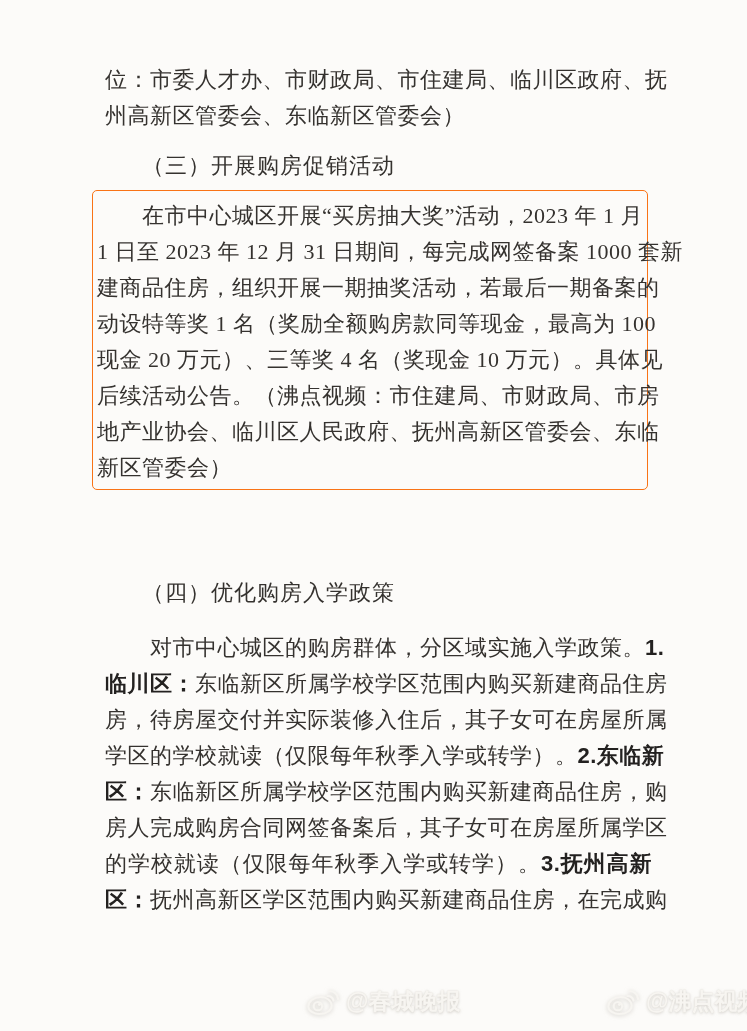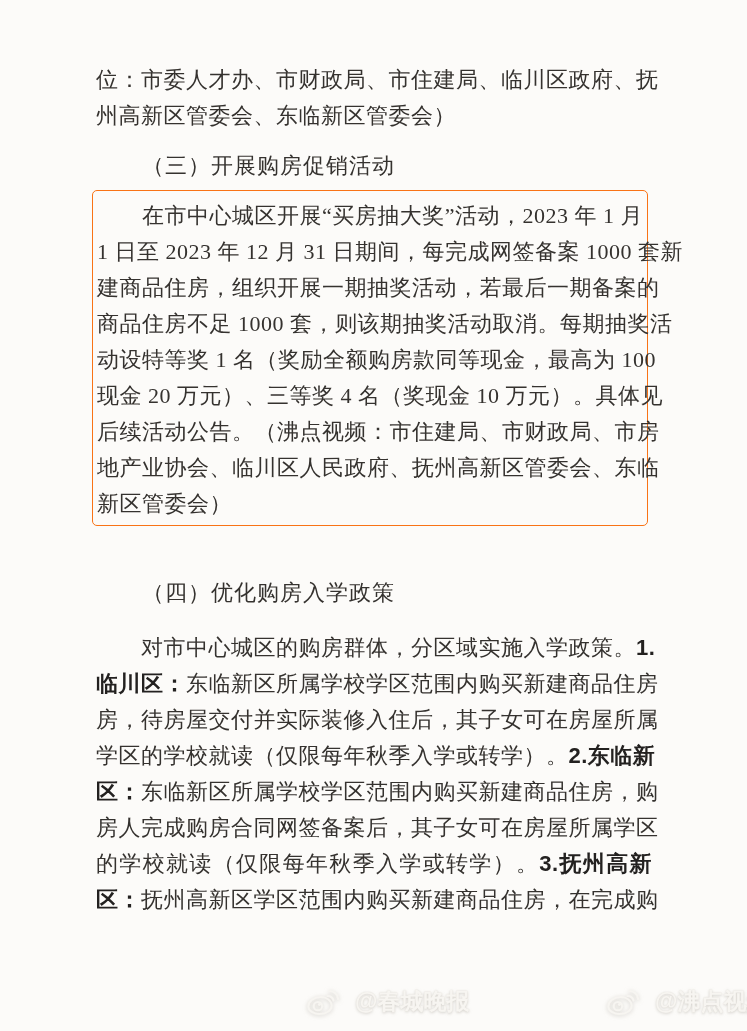--- a/index.html
+++ b/index.html
@@ -15,20 +15,21 @@
     position:absolute;
     left:96px;width:556px;
     font-size:22px;
   }
   .block .line{
     height:36px;line-height:36px;
     text-align:justify;
     text-align-last:justify;
     white-space:nowrap;
     letter-spacing:0.5px;
+    margin-left:9px;
   }
   .block .line:last-child{text-align-last:left;}
   .block .line.indent{text-indent:45px;}
   .heading{
     position:absolute;
     left:96px;width:556px;
     font-size:22px;height:36px;line-height:36px;
     padding-left:46px;box-sizing:border-box;
     letter-spacing:1px;
   }
@@ -50,21 +51,21 @@
     height:36px;line-height:36px;
     text-align:justify;
     text-align-last:justify;
     white-space:nowrap;
     letter-spacing:0.5px;
   }
   .highlight-box .line:last-child{text-align-last:left;}
   .highlight-box .line.indent{text-indent:45px;}
   .watermark{
     position:absolute;
-    display:flex;align-items:center;gap:16px;
+    display:flex;align-items:center;gap:7px;
     font-family:"Liberation Sans","DejaVu Sans",sans-serif;
     font-weight:700;font-size:23px;
     color:#f7f5f1;
     text-shadow:0 0 1px #e3e0da, 0 1px 3px rgba(186,182,173,.65);
     white-space:nowrap;
   }
   .watermark svg{
     filter:drop-shadow(0 1px 2px rgba(186,182,173,.6));
   }
   .wm-left{left:306px;top:986px;}
@@ -79,21 +80,20 @@
       <div class="line"><span>位：市委人才办、市财政局、市住建局、临川区政府、抚</span></div>
       <div class="line"><span>州高新区管委会、东临新区管委会）</span></div>
     </div>
 
   <div class="heading" style="top:148px">（三）开展购房促销活动</div>
 
   <div class="highlight-box">
       <div class="line indent"><span>在市中心城区开展“买房抽大奖”活动，2023 年 1 月</span></div>
       <div class="line"><span>1 日至 2023 年 12 月 31 日期间，每完成网签备案 1000 套新</span></div>
       <div class="line"><span>建商品住房，组织开展一期抽奖活动，若最后一期备案的</span></div>
-      <div class="line"><span>商品住房不足 1000 套，则该期抽奖活动取消。每期抽奖活</span></div>
       <div class="line"><span>动设特等奖 1 名（奖励全额购房款同等现金，最高为 100</span></div>
       <div class="line"><span>现金 20 万元）、三等奖 4 名（奖现金 10 万元）。具体见</span></div>
       <div class="line"><span>后续活动公告。（沸点视频：市住建局、市财政局、市房</span></div>
       <div class="line"><span>地产业协会、临川区人民政府、抚州高新区管委会、东临</span></div>
       <div class="line"><span>新区管委会）</span></div>
     </div>
 
   <div class="heading" style="top:575px">（四）优化购房入学政策</div>
 
   <div class="block" style="top:630px">

